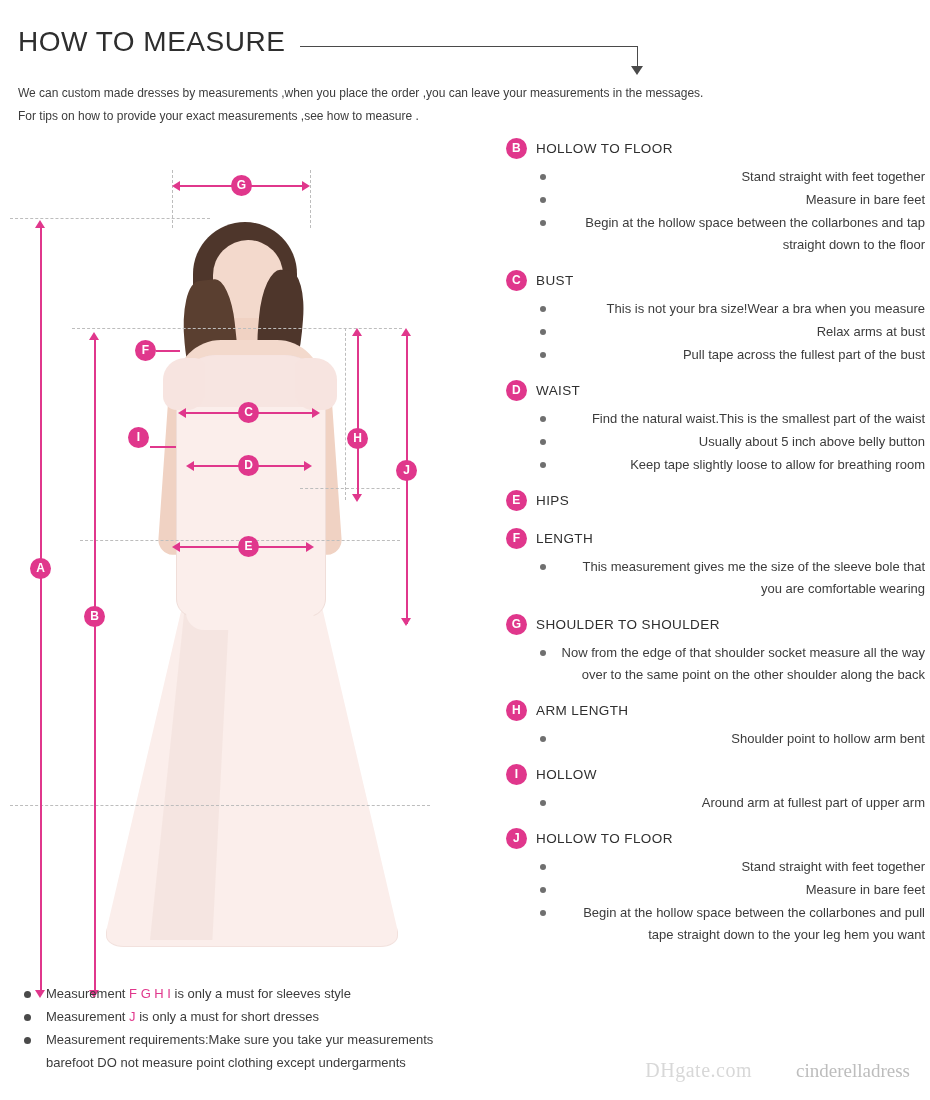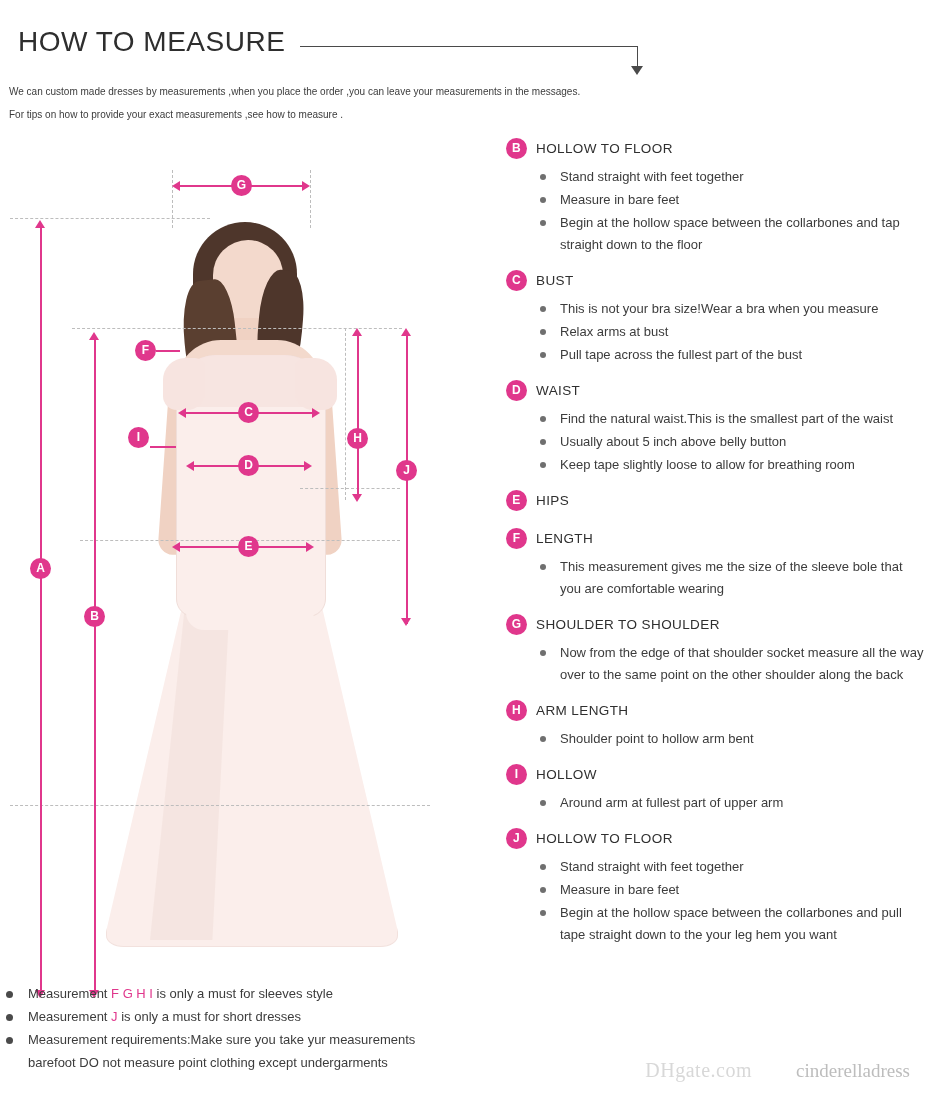--- a/index.html
+++ b/index.html
@@ -47,22 +47,22 @@
     position: absolute;
     left: 631px;
     top: 66px;
     width: 0; height: 0;
     border-left: 6px solid transparent;
     border-right: 6px solid transparent;
     border-top: 9px solid #4a4a4a;
   }
   .intro-line {
     position: absolute;
-    left: 9px;
-    font-size: 10px;
+    left: 18px;
+    font-size: 12px;
     color: #3c3c3c;
     white-space: nowrap;
   }
   #intro-1 { top: 86px; }
   #intro-2 { top: 109px; }
 
   
   #illustration {
     position: absolute;
     left: 0;
@@ -262,34 +262,35 @@
     margin: 4px 0 0 0;
     padding: 0 0 0 36px;
   }
   .m-items li {
     position: relative;
     padding-left: 24px;
     font-size: 13px;
     line-height: 22px;
     color: #3c3c3c;
     margin-bottom: 1px;
+    text-align: right;
   }
   .m-items li::before {
     content: "";
     position: absolute;
     left: 4px; top: 8px;
     width: 6px; height: 6px;
     border-radius: 50%;
     background: #6f6f6f;
   }
 
   
   #footer-notes {
     position: absolute;
-    left: 2px;
+    left: 20px;
     top: 982px;
     width: 470px;
   }
   #footer-notes ul {
     list-style: none;
     margin: 0; padding: 0;
   }
   #footer-notes li {
     position: relative;
     padding-left: 26px;

